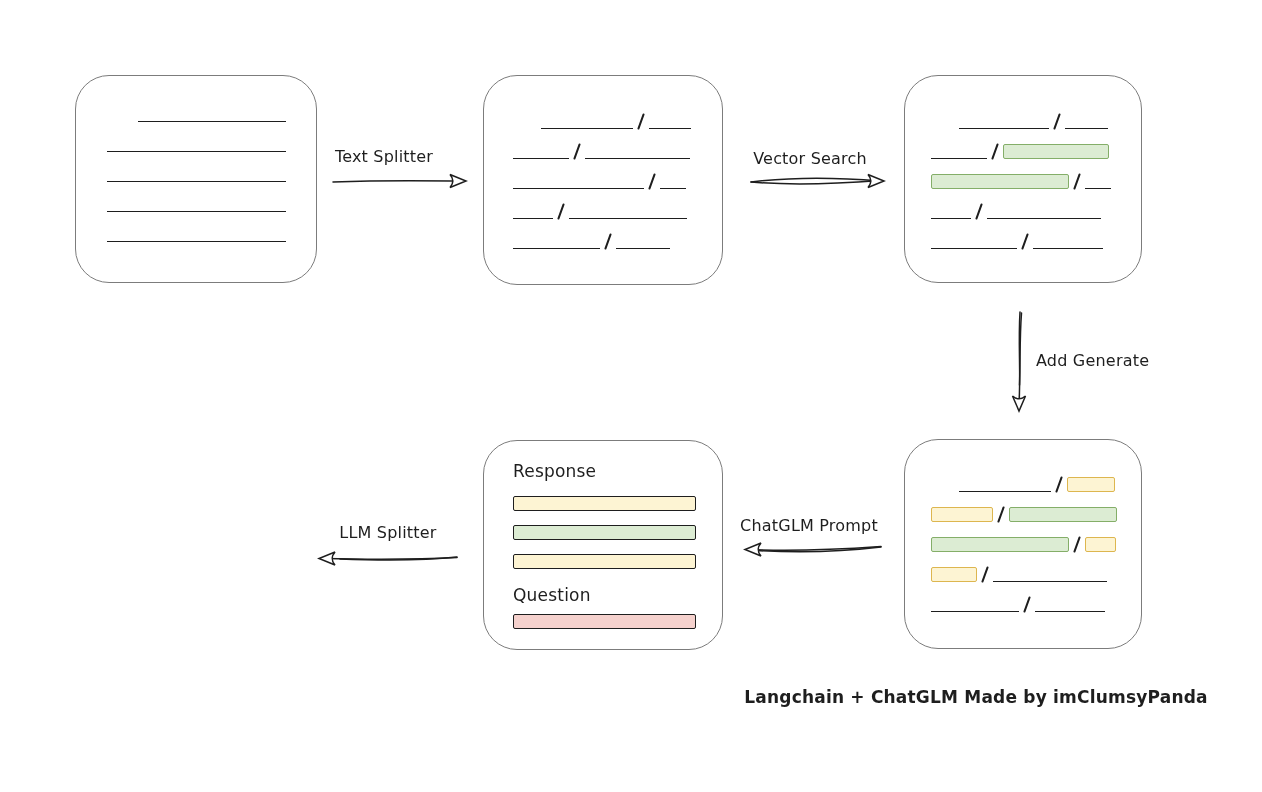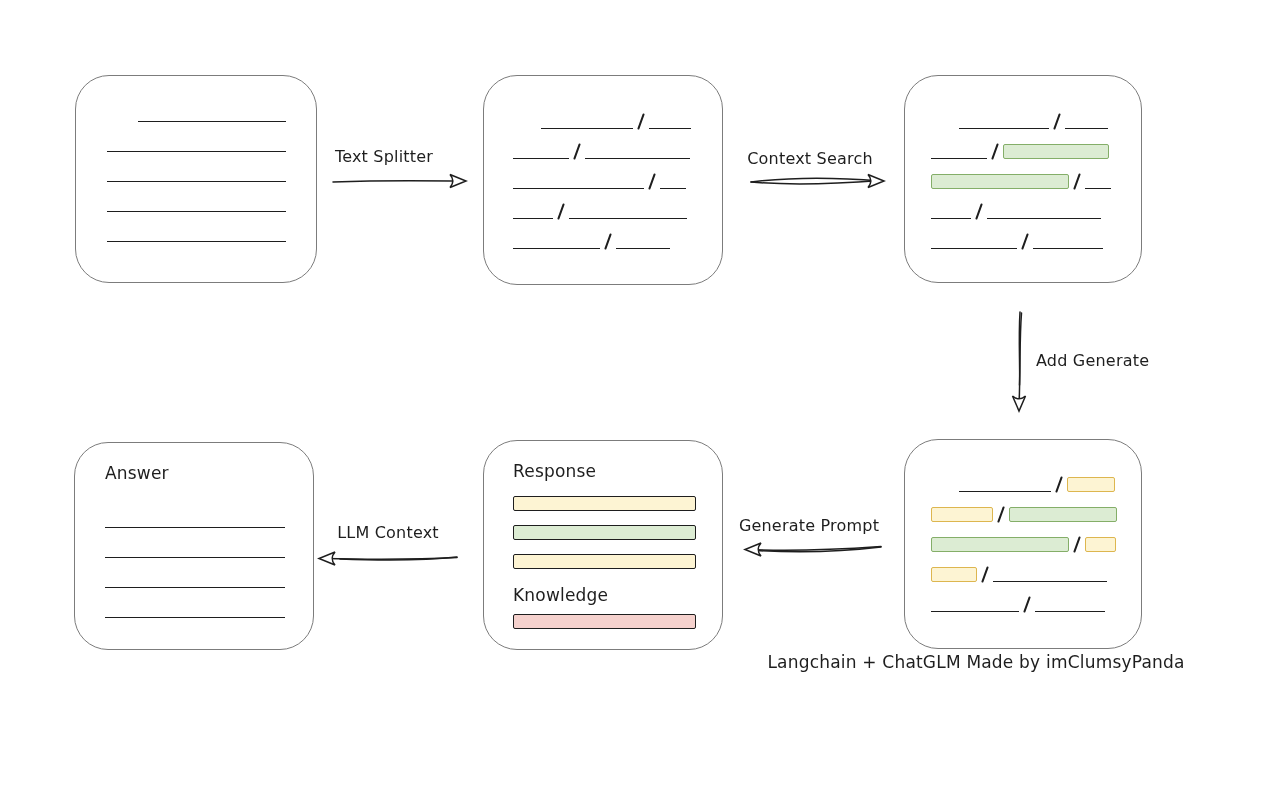--- a/index.html
+++ b/index.html
@@ -31,21 +31,21 @@
   .node-title{font-size:17px;line-height:24px;margin-bottom:13px;letter-spacing:.2px;}
   .title-question{margin-top:0;margin-bottom:7px;}
   .kbar{width:183px;height:15px;box-sizing:border-box;border:1.5px solid;border-radius:2px;margin-bottom:14px;}
   .box-answer .seg-rows{margin-top:4px;}
   .edge-label{position:absolute;font-size:16px;white-space:nowrap;letter-spacing:.2px;}
   .lbl-text-splitter{left:384px;top:147px;transform:translateX(-50%);}
   .lbl-vector-search{left:810px;top:149px;transform:translateX(-50%);}
   .lbl-add-context{left:1036px;top:351px;}
   .lbl-generate-prompt{left:809px;top:516px;transform:translateX(-50%);}
   .lbl-llm-response{left:388px;top:523px;transform:translateX(-50%);}
-  .caption{position:absolute;left:976px;top:652px;transform:translateX(-50%);font-size:17px;white-space:nowrap;letter-spacing:.2px;}
+  .caption{position:absolute;left:976px;top:687px;transform:translateX(-50%);font-size:17px;white-space:nowrap;letter-spacing:.2px;font-weight:bold;}
 </style>
 </head>
 <body>
 
 <div class="canvas">
 
   <svg class="arrows" viewBox="0 0 1262 792">
     <g stroke="#1e1e1e" stroke-width="1.5" fill="none" stroke-linecap="round">
 
       <path d="M333,182 C372,180.5 420,180.5 452,181"></path>
@@ -183,44 +183,27 @@
       </div>
   </div>
 
   <div class="node box-prompt">
     <div class="node-title">Response</div>
     <div>
         <div class="kbar chunk-yellow"></div>
         <div class="kbar chunk-green"></div>
         <div class="kbar chunk-yellow"></div>
       </div>
-    <div class="node-title title-question">Knowledge</div>
+    <div class="node-title title-question">Question</div>
     <div>
         <div class="kbar chunk-red"></div>
       </div>
   </div>
 
-  <div class="node box-answer">
-    <div class="node-title">Answer</div>
-    <div class="seg-rows">
-        <div class="seg-row">
-          <div class="seg seg-line" style="width: 180px;"></div>
-        </div>
-        <div class="seg-row">
-          <div class="seg seg-line" style="width: 180px;"></div>
-        </div>
-        <div class="seg-row">
-          <div class="seg seg-line" style="width: 180px;"></div>
-        </div>
-        <div class="seg-row">
-          <div class="seg seg-line" style="width: 180px;"></div>
-        </div>
-      </div>
-  </div>
 
   <div class="edge-label lbl-text-splitter">Text Splitter</div>
-  <div class="edge-label lbl-vector-search">Context Search</div>
+  <div class="edge-label lbl-vector-search">Vector Search</div>
   <div class="edge-label lbl-add-context">Add Generate</div>
-  <div class="edge-label lbl-generate-prompt">Generate Prompt</div>
-  <div class="edge-label lbl-llm-response">LLM Context</div>
+  <div class="edge-label lbl-generate-prompt">ChatGLM Prompt</div>
+  <div class="edge-label lbl-llm-response">LLM Splitter</div>
 
   <div class="caption">Langchain + ChatGLM Made by imClumsyPanda</div>
 </div>
 
 </body></html>

